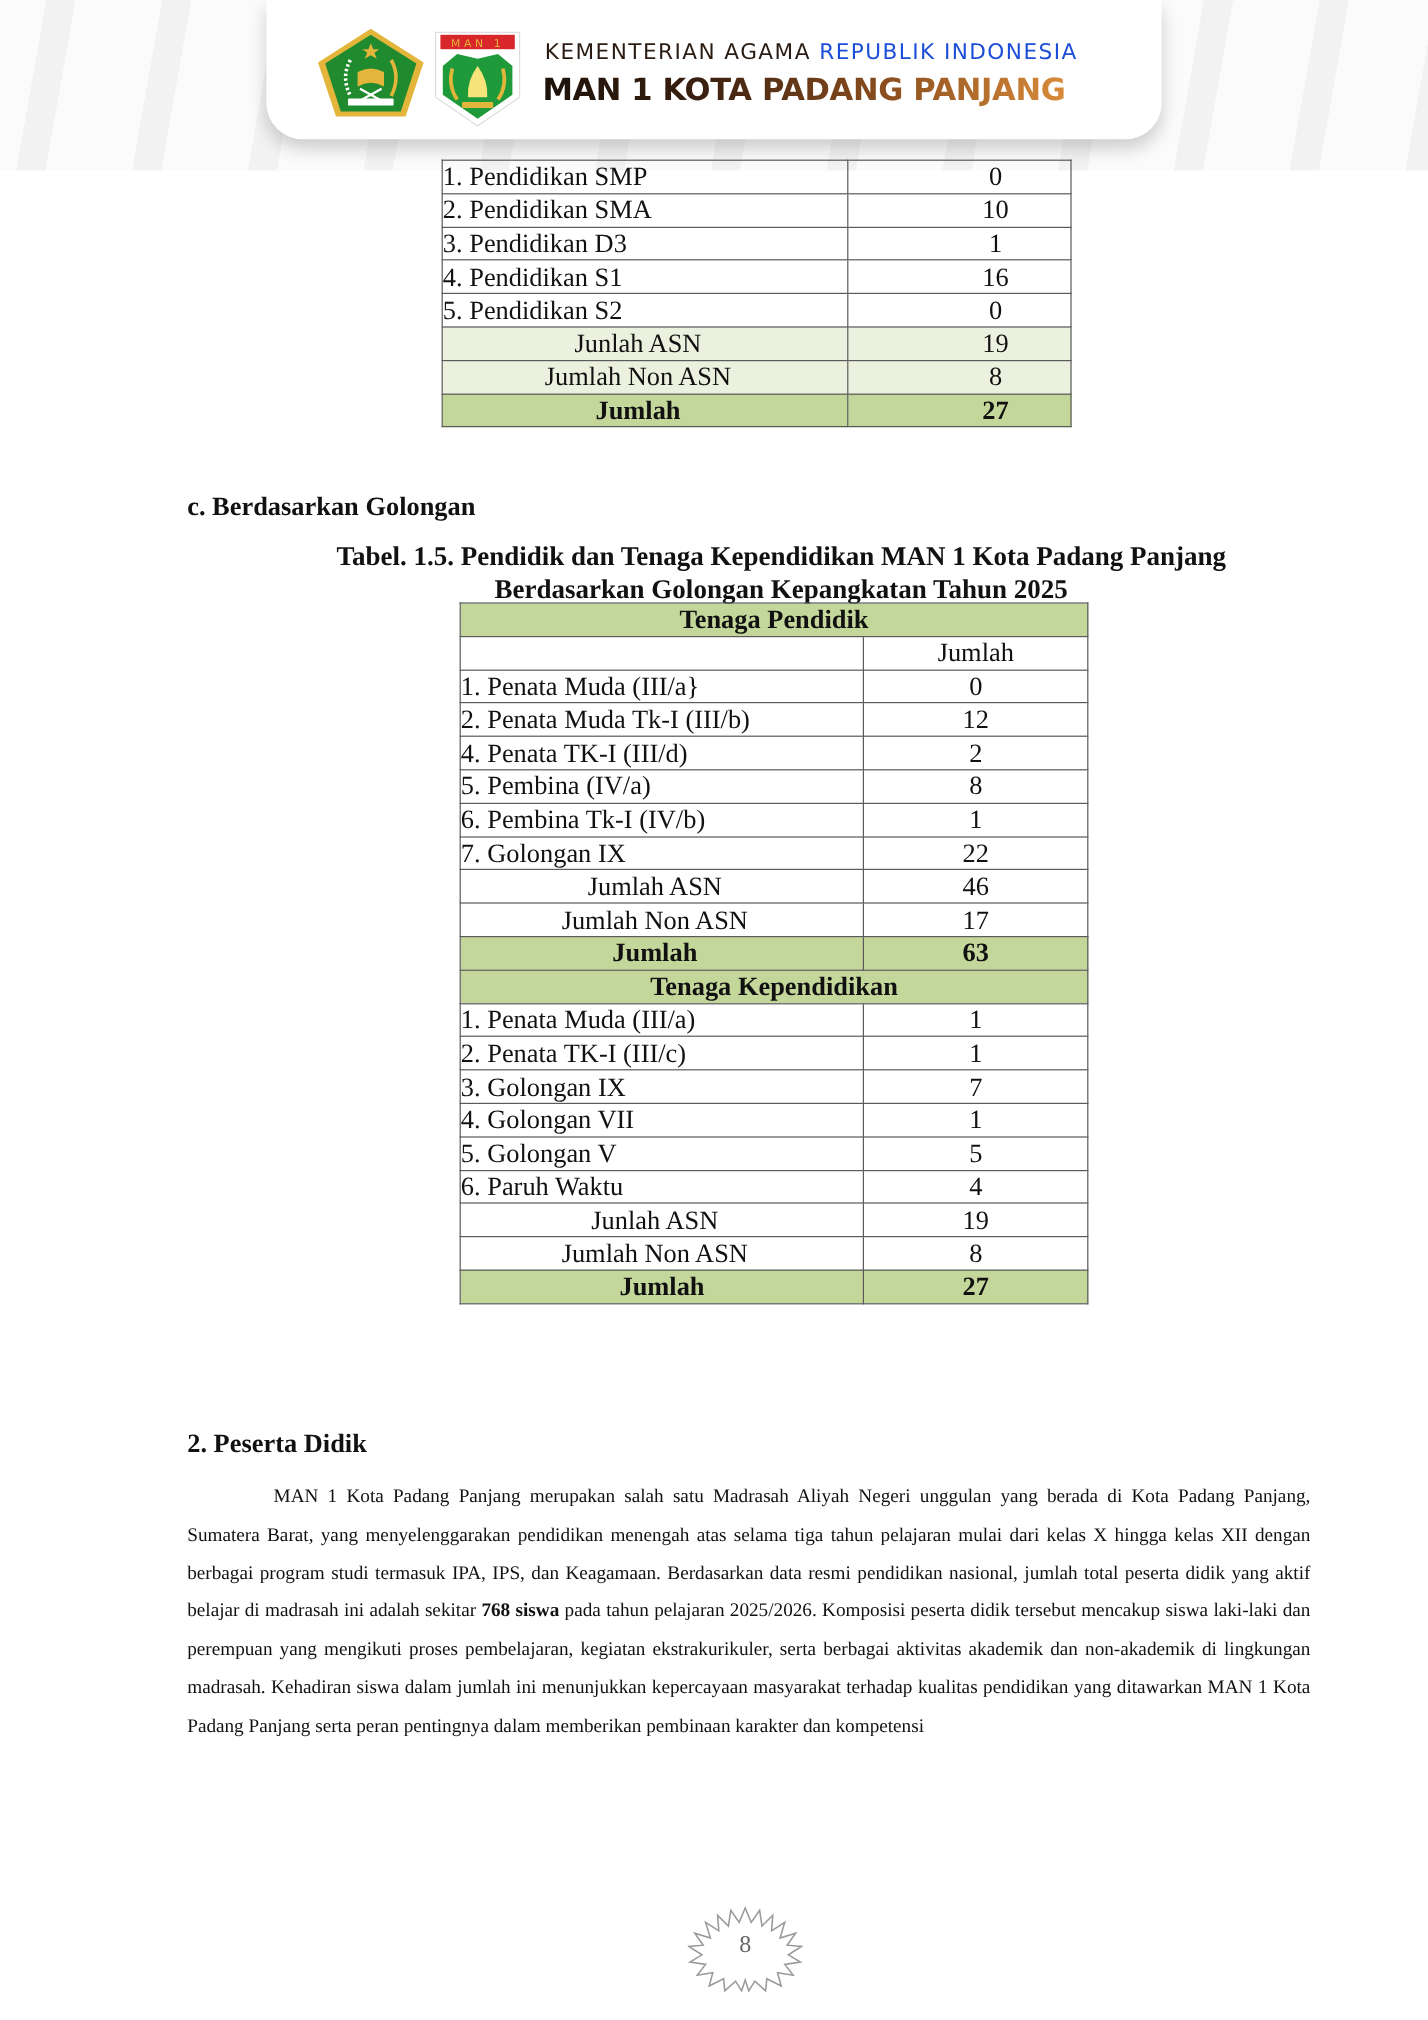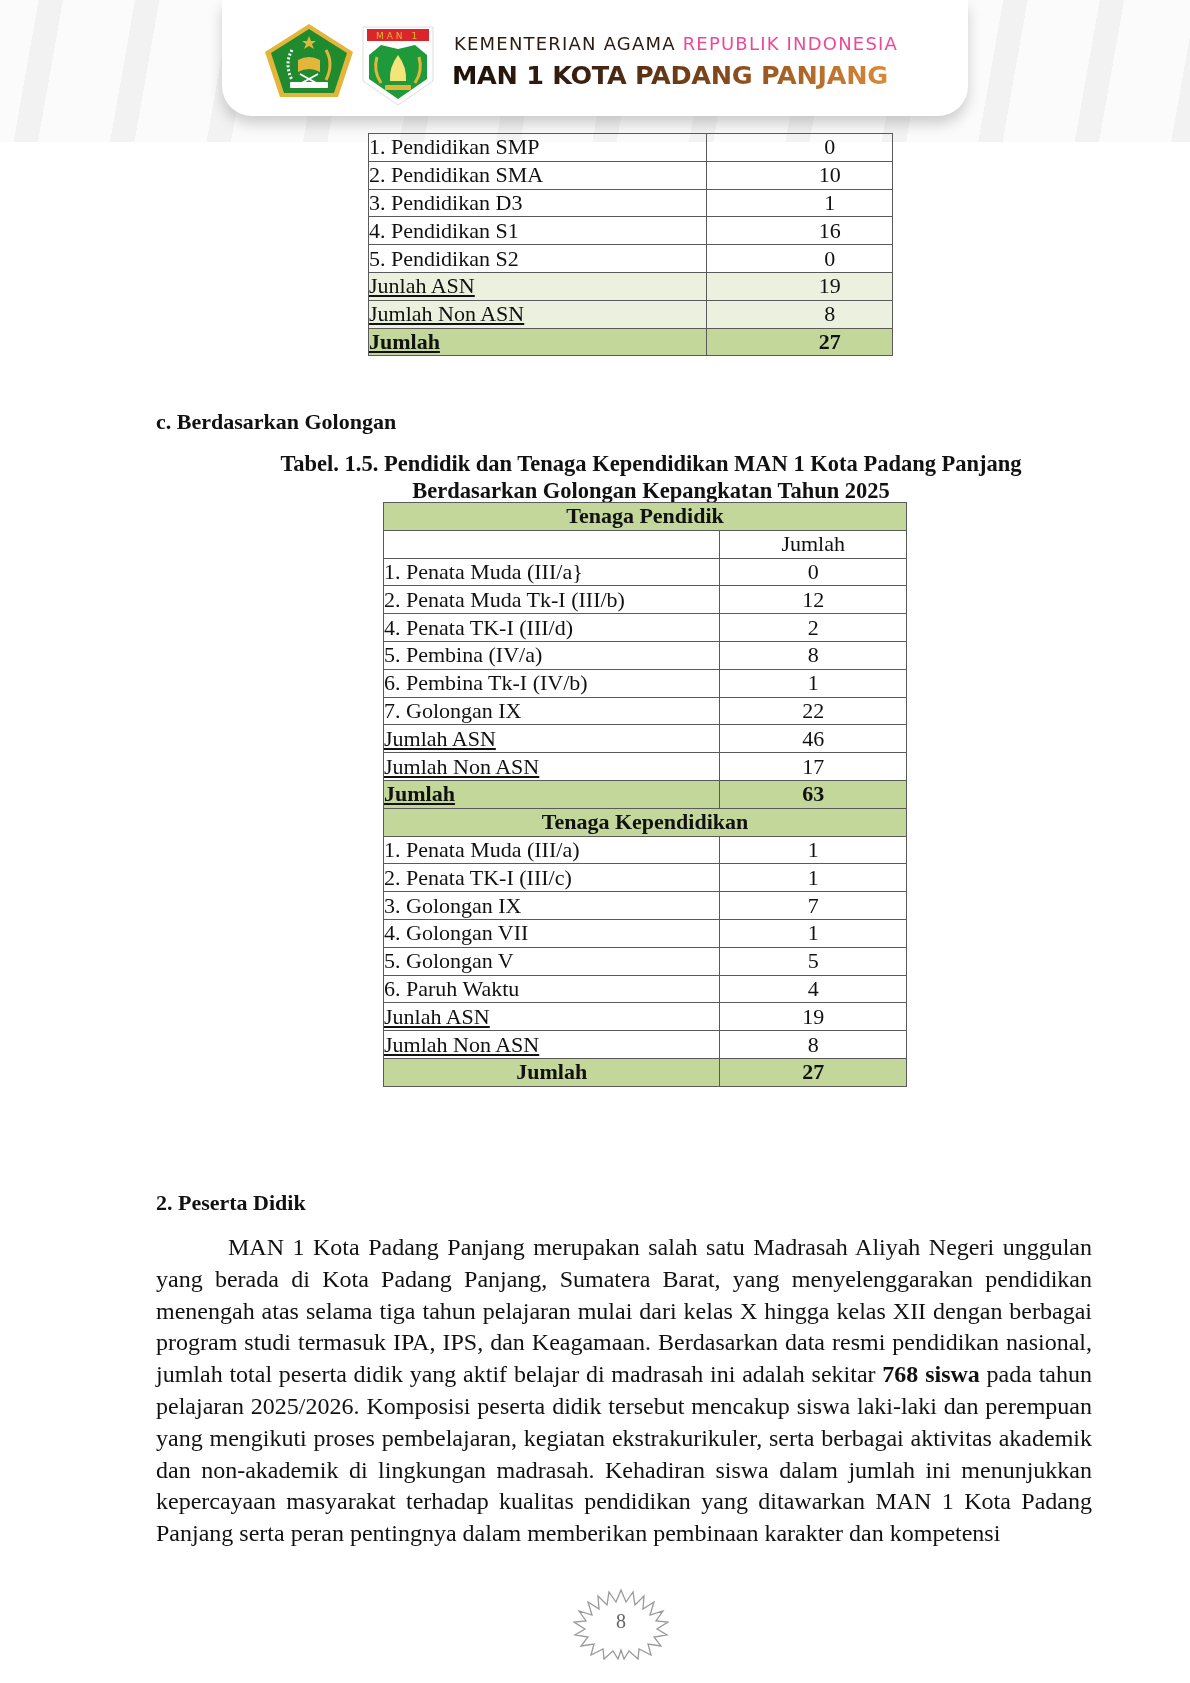--- a/index.html
+++ b/index.html
@@ -24,39 +24,39 @@
     box-shadow: 0 8px 14px rgba(0,0,0,0.18);
   }
   .logo-kemenag { position: absolute; left: 262px; top: 22px; width: 94px; height: 78px; }
   .logo-man { position: absolute; left: 361px; top: 25px; width: 74px; height: 82px; }
   .hdr-line1 {
     position: absolute; left: 454px; top: 33px;
     font-family: "DejaVu Sans", "Liberation Sans", sans-serif;
     font-size: 18px; letter-spacing: 1.2px; white-space: nowrap;
   }
   .hdr-line1 .k1 { color: #2a1c12; }
-  .hdr-line1 .k2 { color: #ec4899; }
+  .hdr-line1 .k2 { color: #1d4ed8; }
   .hdr-line2 {
     position: absolute; left: 452px; top: 60px;
     font-family: "DejaVu Sans", "Liberation Sans", sans-serif;
     font-weight: bold; font-size: 25.5px; letter-spacing: -0.3px; white-space: nowrap;
     background: linear-gradient(90deg, #1c120a 0%, #3a2010 30%, #8a4d1e 65%, #d98b3a 100%);
     -webkit-background-clip: text; background-clip: text; color: transparent;
   }
 
   
   table.doc {
     position: absolute; border-collapse: collapse;
     font-size: 22px; line-height: 1;
   }
   table.doc td {
     border: 1.4px solid #5a5a5a; height: 27.8px; padding: 0 0; box-sizing: border-box;
   }
   td.c-label { text-align: left; }
-  td.c-label.right { text-align: left; padding-right: 12px; text-decoration: underline; }
+  td.c-label.right { text-align: center; padding-right: 12px; }
   td.c-label.center { text-align: center; }
   td.c-val { text-align: center; }
   tr.light td { background: #ebf1de; }
   tr.green td { background: #c4d79b; font-weight: bold; }
   tr.head td { background: #c4d79b; font-weight: bold; text-align: center; margin-top: 36px; }
 
   #table1 { left: 368px; top: 133px; width: 525px; }
   #table1 td.c-label { width: 339px; }
   #table1 td.c-val { width: 186px; padding-left: 60px; }
 
@@ -67,21 +67,21 @@
   
   .heading {
     position: absolute; font-weight: bold; font-size: 22px; white-space: nowrap;
   }
   .caption {
     position: absolute; left: 220px; width: 862px; text-align: center;
     font-weight: bold; font-size: 22.5px; line-height: 27px;
   }
   .paragraph {
     position: absolute; left: 156px; top: 1232px; width: 936px;
-    font-size: 24px; line-height: 31.8px; text-align: justify;
+    font-size: 16px; line-height: 31.8px; text-align: justify;
     text-indent: 72px;
   }
   .paragraph b { font-weight: bold; }
 
   
   .page-badge { position: absolute; left: 573px; top: 1588px; width: 96px; height: 72px; }
   .page-num {
     position: absolute; left: 573px; top: 1610px; width: 96px; text-align: center;
     font-size: 20px; color: #666;
   }

